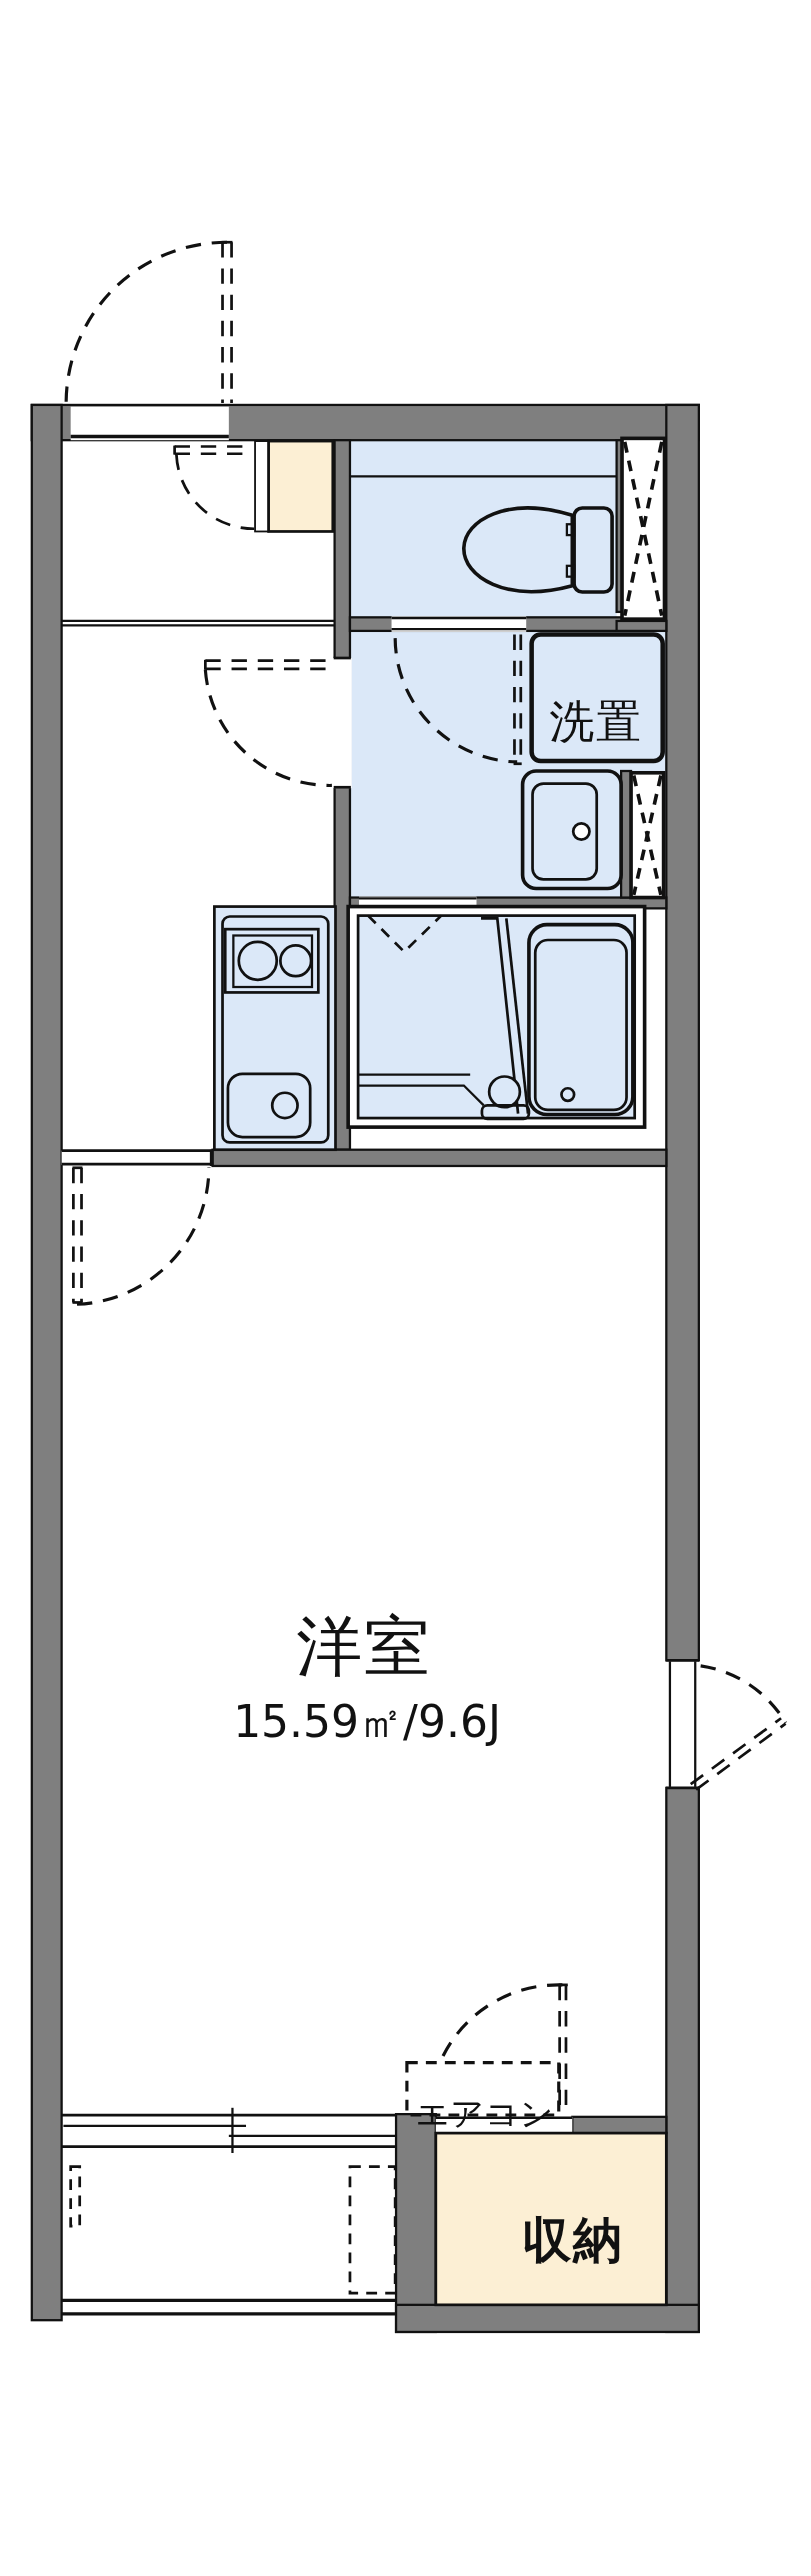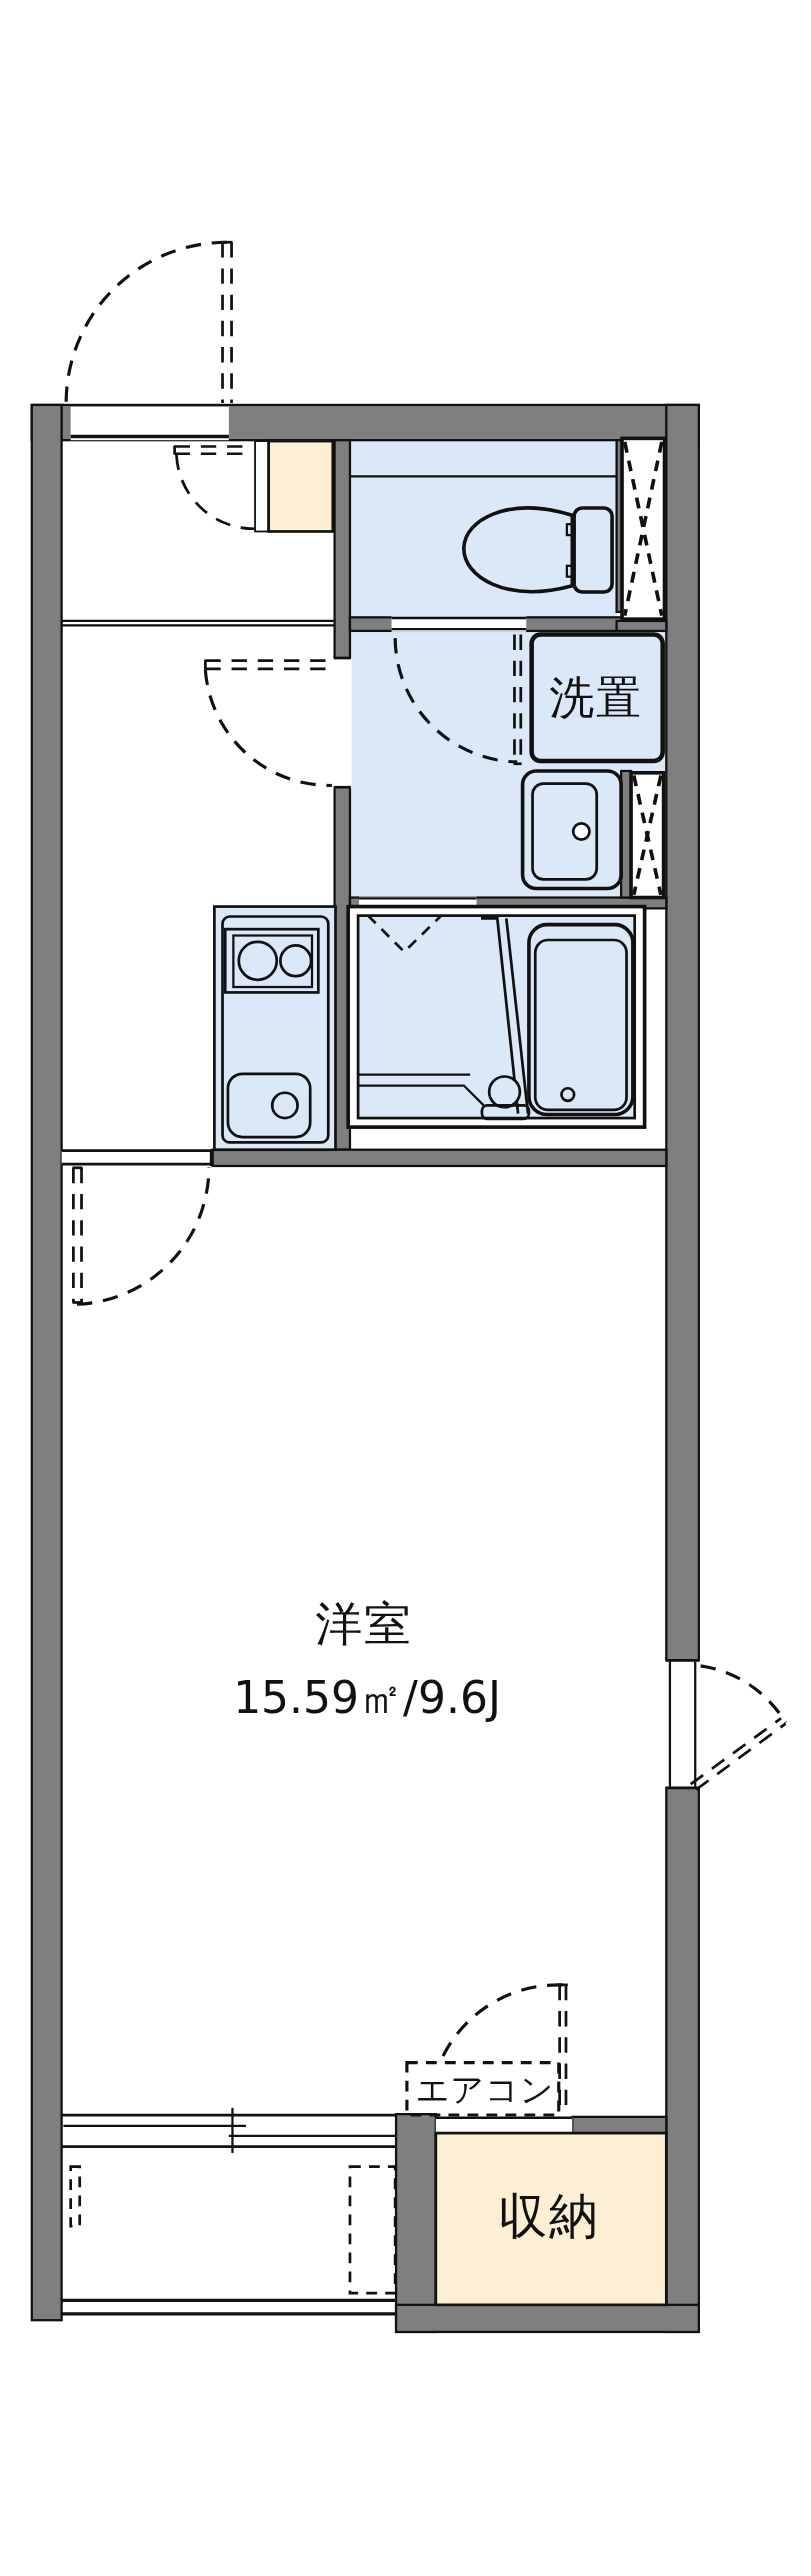--- a/index.html
+++ b/index.html
@@ -13,23 +13,23 @@
   #plan-svg{position:absolute;left:0;top:0;}
   .wall{fill:var(--wall);stroke:var(--line);stroke-width:2.5;}
   .wet{fill:var(--wet);}
   .white{fill:#ffffff;}
   .beige{fill:var(--beige);stroke:var(--line);stroke-width:3;}
   .ln{stroke:var(--line);fill:none;}
   .dash{stroke:var(--line);fill:none;stroke-dasharray:17 12;}
   .dashsm{stroke:var(--line);fill:none;stroke-dasharray:12 9;}
   .label{
     position:absolute;transform:translate(-50%,-50%);
-    color:var(--line);white-space:nowrap;line-height:1;letter-spacing:1.8px;
+    color:var(--line);white-space:nowrap;line-height:1;letter-spacing:1.8px;margin-top:24px;
   }
-  .label-room{font-size:47px;}
+  .label-room{font-size:66px;}
   .label-area{font-size:44px;letter-spacing:0;}
   .label-washer{font-size:45px;}
   .label-aircon{font-size:33px;letter-spacing:0.9px;text-align:right;}
   .label-storage{font-size:49px;}
 </style>
 </head>
 <body>
 
 <div id="canvas">
 
@@ -221,16 +221,16 @@
     <line class="ln" x1="68" y1="2545" x2="438" y2="2545" stroke-width="3.5"></line>
     <line class="ln" x1="68" y1="2560" x2="438" y2="2560" stroke-width="3.5"></line>
   </g>
 
 </svg>
 
   <div class="label label-room" style="left:364px;top:1623px;">洋室</div>
   <div class="label label-area" style="left:367px;top:1698px;">15.59㎡/9.6J</div>
   <div class="label label-washer" style="left:596px;top:697px;">洗置</div>
   <div class="label label-aircon" style="left:485px;top:2089px;">エアコン</div>
-  <div class="label label-storage" style="left:549px;top:2216px;">収納</div>
+  <div class="label label-storage" style="left:573px;top:2216px;font-weight:bold;">収納</div>
 
 </div>
 
 
 </body></html>

